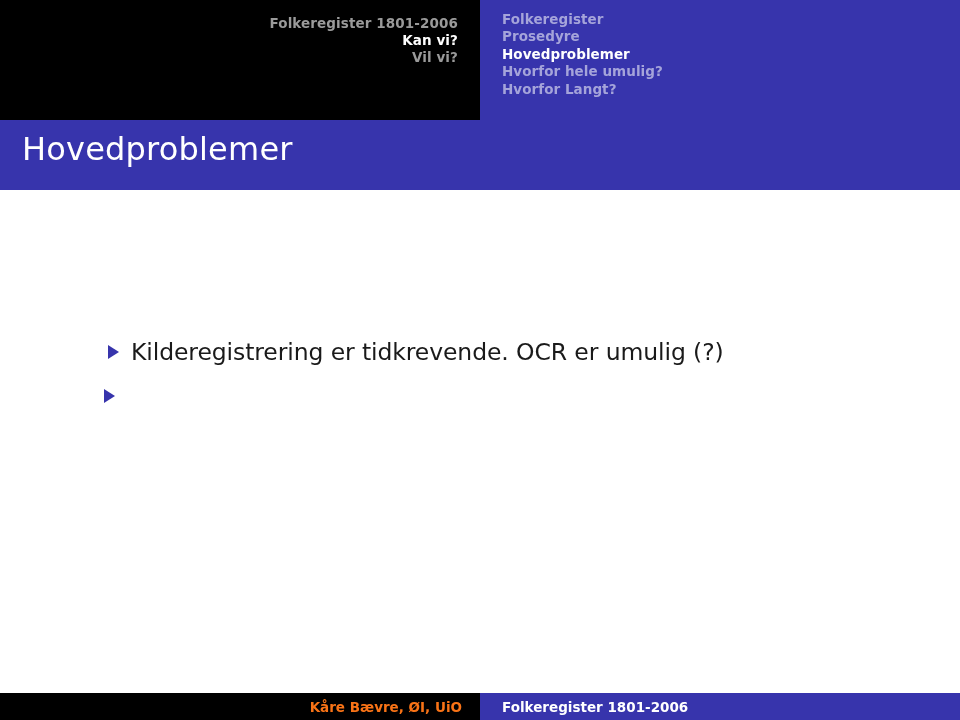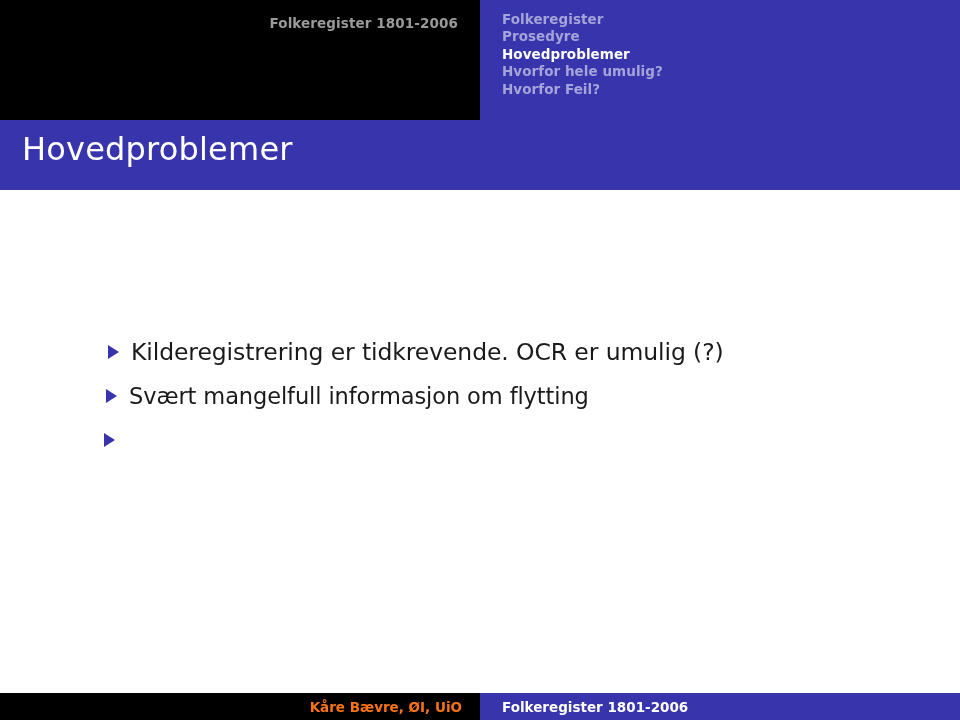--- a/index.html
+++ b/index.html
@@ -193,45 +193,43 @@
 </head>
 <body>
 
 <div class="slide">
 
   <div class="header-band"></div>
 
   <div class="header-black">
     <div class="talk-meta">
       <div class="line">Folkeregister 1801-2006</div>
+      <div class="line active">Kan vi?</div>
+      <div class="line">Vil vi?</div>
     </div>
   </div>
 
   <div class="nav-list">
     <div class="nav-item">Folkeregister</div>
     <div class="nav-item">Prosedyre</div>
     <div class="nav-item active">Hovedproblemer</div>
     <div class="nav-item">Hvorfor hele umulig?</div>
-    <div class="nav-item">Hvorfor Feil?</div>
+    <div class="nav-item">Hvorfor Langt?</div>
   </div>
 
   <div class="frame-title">Hovedproblemer</div>
 
   <div class="content">
     <div class="bullet-list">
 
       <div class="bullet-row r0">
         <span class="bullet-marker"></span>
         <span class="bullet-text">Kilderegistrering er tidkrevende. OCR er umulig (?)</span>
       </div>
 
-      <div class="bullet-row r1">
-        <span class="bullet-marker"></span>
-        <span class="bullet-text">Svært mangelfull informasjon om flytting</span>
-      </div>
 
       <div class="bullet-row r2">
         <span class="bullet-marker"></span>
       </div>
 
 
     </div>
   </div>
 
   <div class="footer">

